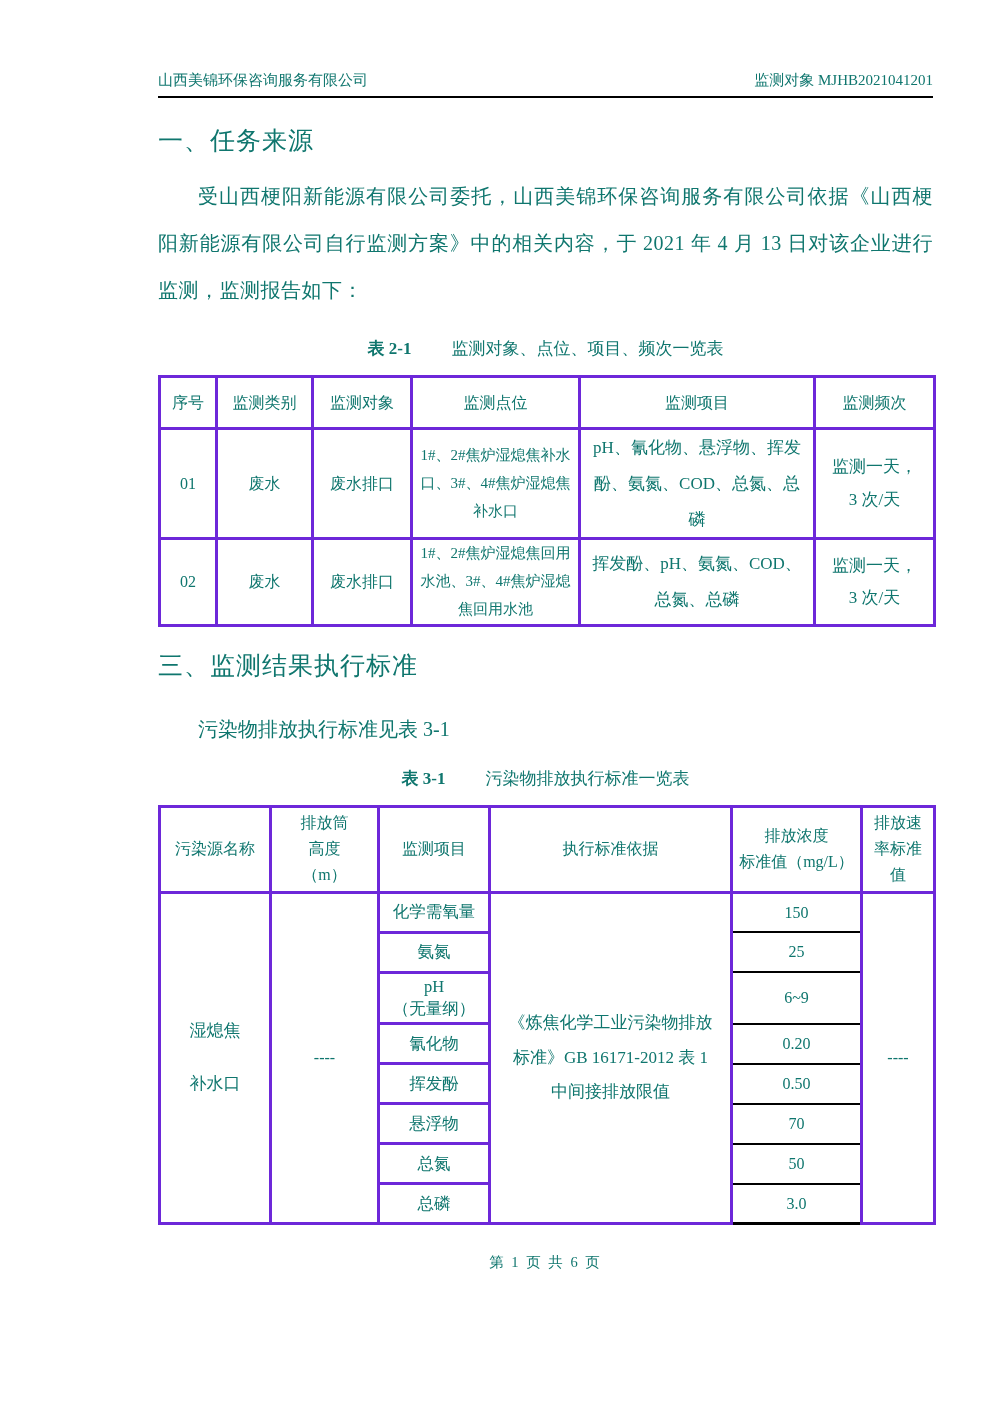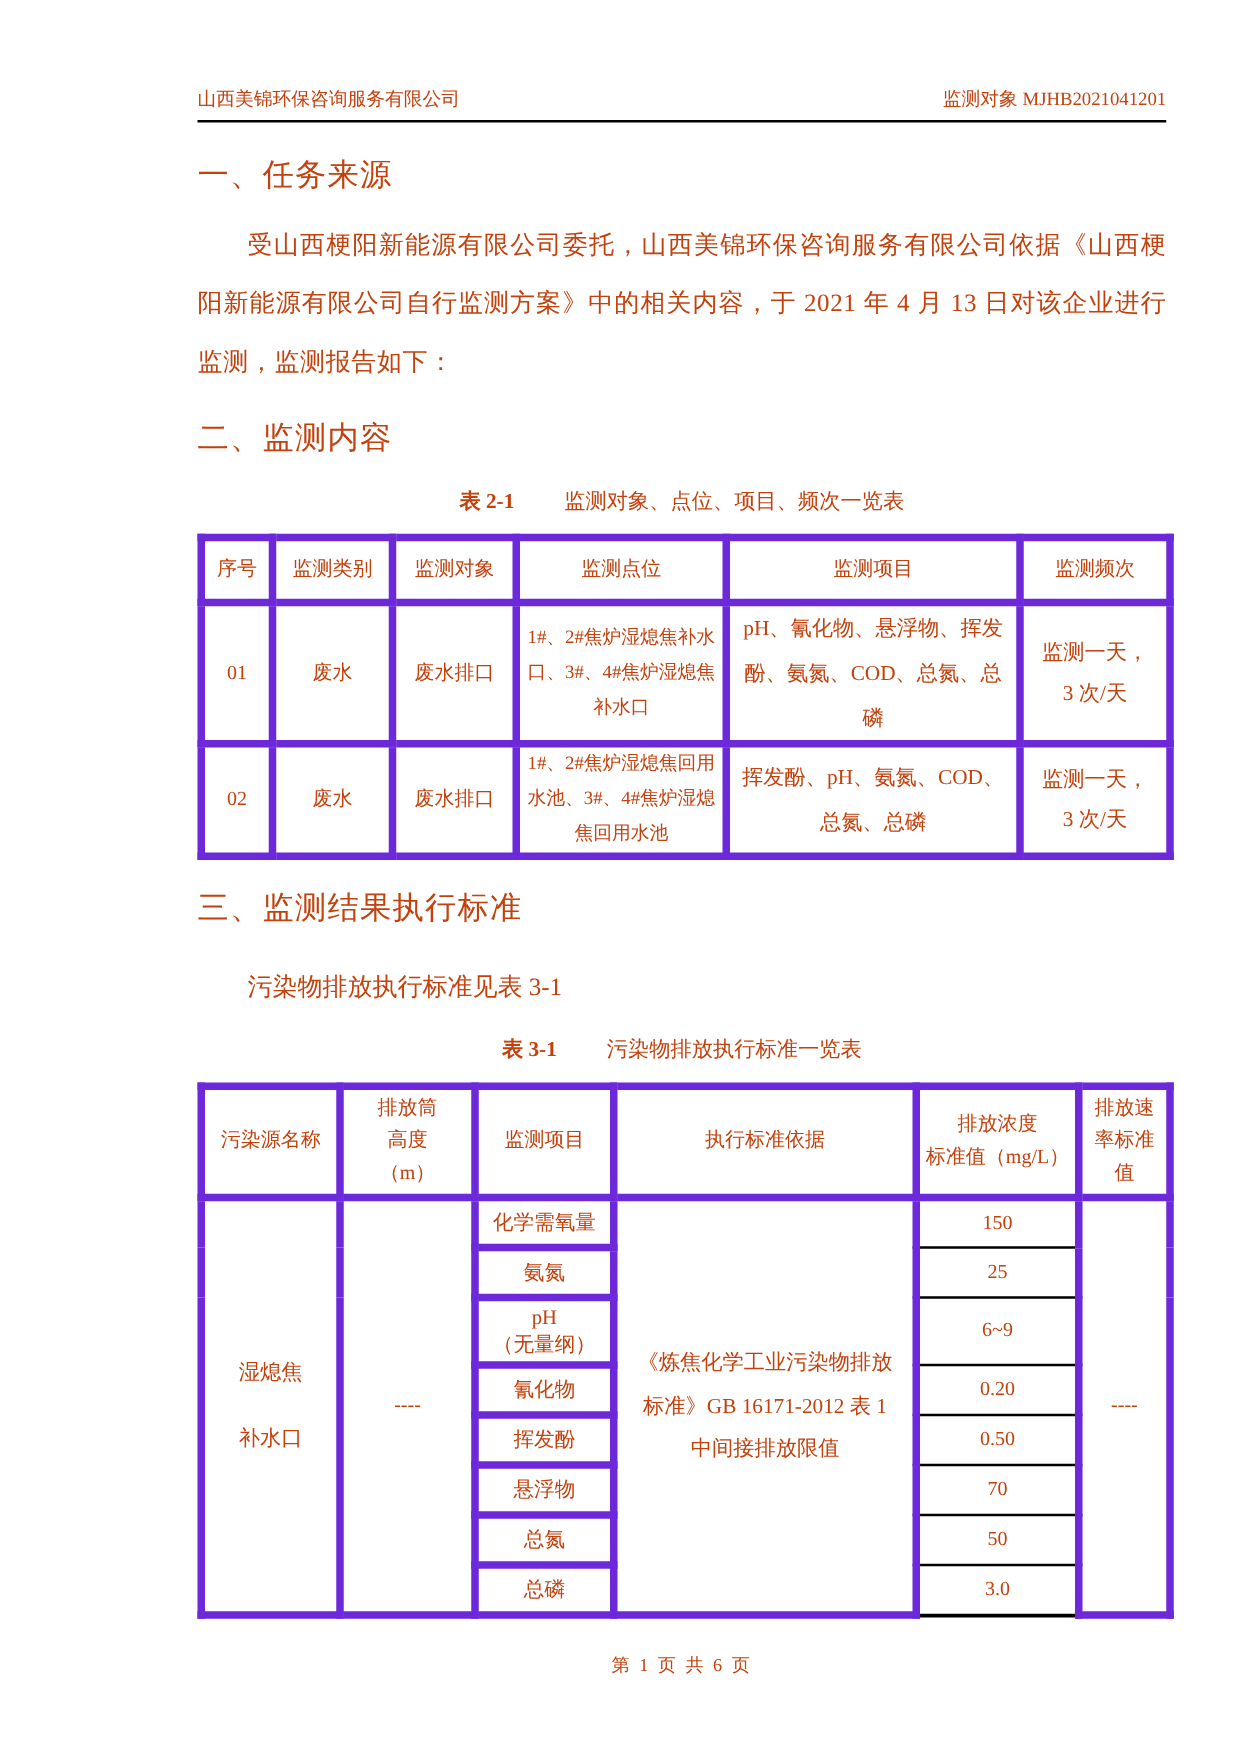--- a/index.html
+++ b/index.html
@@ -6,21 +6,21 @@
     margin: 0;
     padding: 0;
     background: #ffffff;
   }
   .page {
     position: relative;
     width: 900px;
     height: 1403px;
     margin: 0 auto;
     background: #ffffff;
-    color: #c2410c;
+    color: #0f766e;
     font-family: "Liberation Serif", "DejaVu Serif", serif;
     box-sizing: border-box;
     padding: 70px 109px 0 112px;
     overflow: hidden;
   }
   .content { width: 775px; }
 
   
   .doc-header {
     display: flex;
@@ -67,21 +67,21 @@
 
   table {
     border-collapse: collapse;
     table-layout: fixed;
     width: 775px;
     margin-top: 13px;
     border-top: 3px solid #000;
     border-bottom: 3px solid #000;
   }
   th, td {
-    border: 6px solid #6d28d9;
+    border: 3px solid #6d28d9;
     text-align: center;
     vertical-align: middle;
     font-weight: normal;
     padding: 2px 4px;
     box-sizing: border-box;
     font-size: 16px;
     line-height: 1.6;
   }
   .t2 thead tr { height: 52px; }
   .t2 tbody tr { height: 71px; }
@@ -133,21 +133,20 @@
   <div class="content">
 
     <div class="doc-header">
       <span>山西美锦环保咨询服务有限公司</span>
       <span>监测对象 MJHB2021041201</span>
     </div>
 
     <h1 class="sec-title">一、任务来源</h1>
     <p class="body-par">受山西梗阳新能源有限公司委托，山西美锦环保咨询服务有限公司依据《山西梗阳新能源有限公司自行监测方案》中的相关内容，于 2021 年 4 月 13 日对该企业进行监测，监测报告如下：</p>
 
-    <h1 class="sec-title sec2-title">二、监测内容</h1>
 
     <div class="tbl-caption">
       <span class="cap-label">表 2-1</span><span>监测对象、点位、项目、频次一览表</span>
     </div>
 
     <table class="t2">
       <colgroup>
         <col style="width:57px">
           <col style="width:96px">
           <col style="width:99px">

